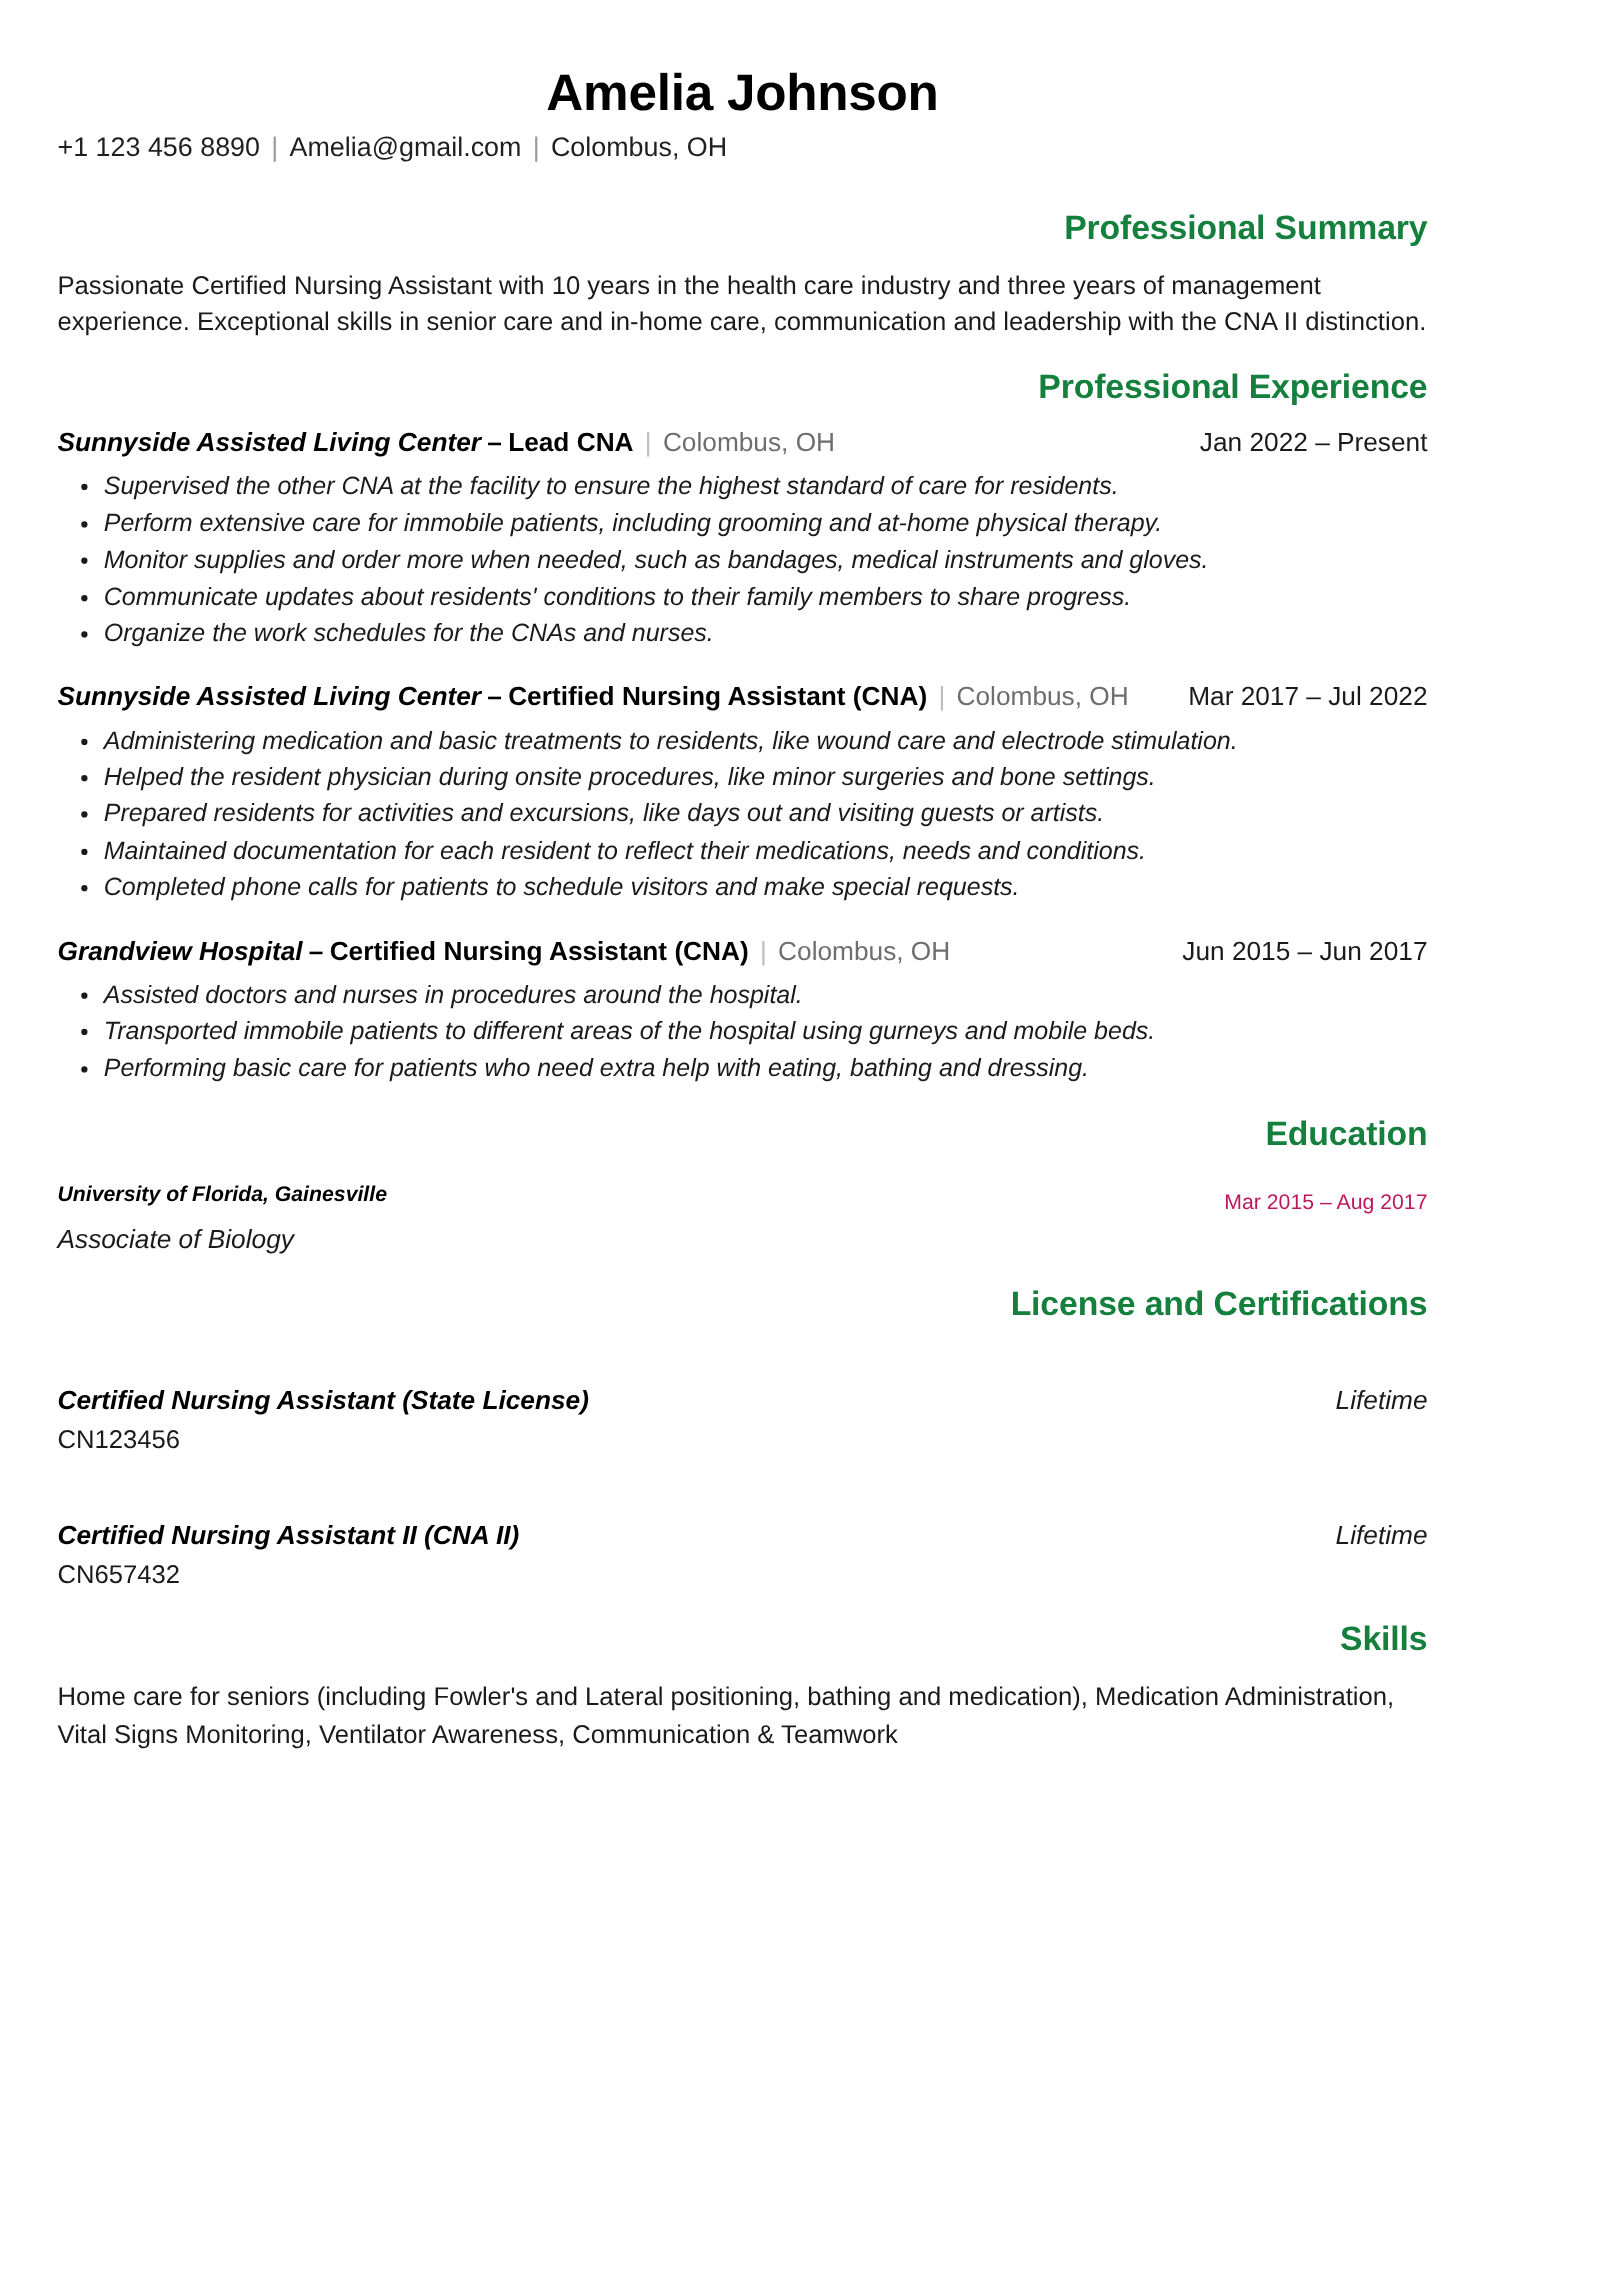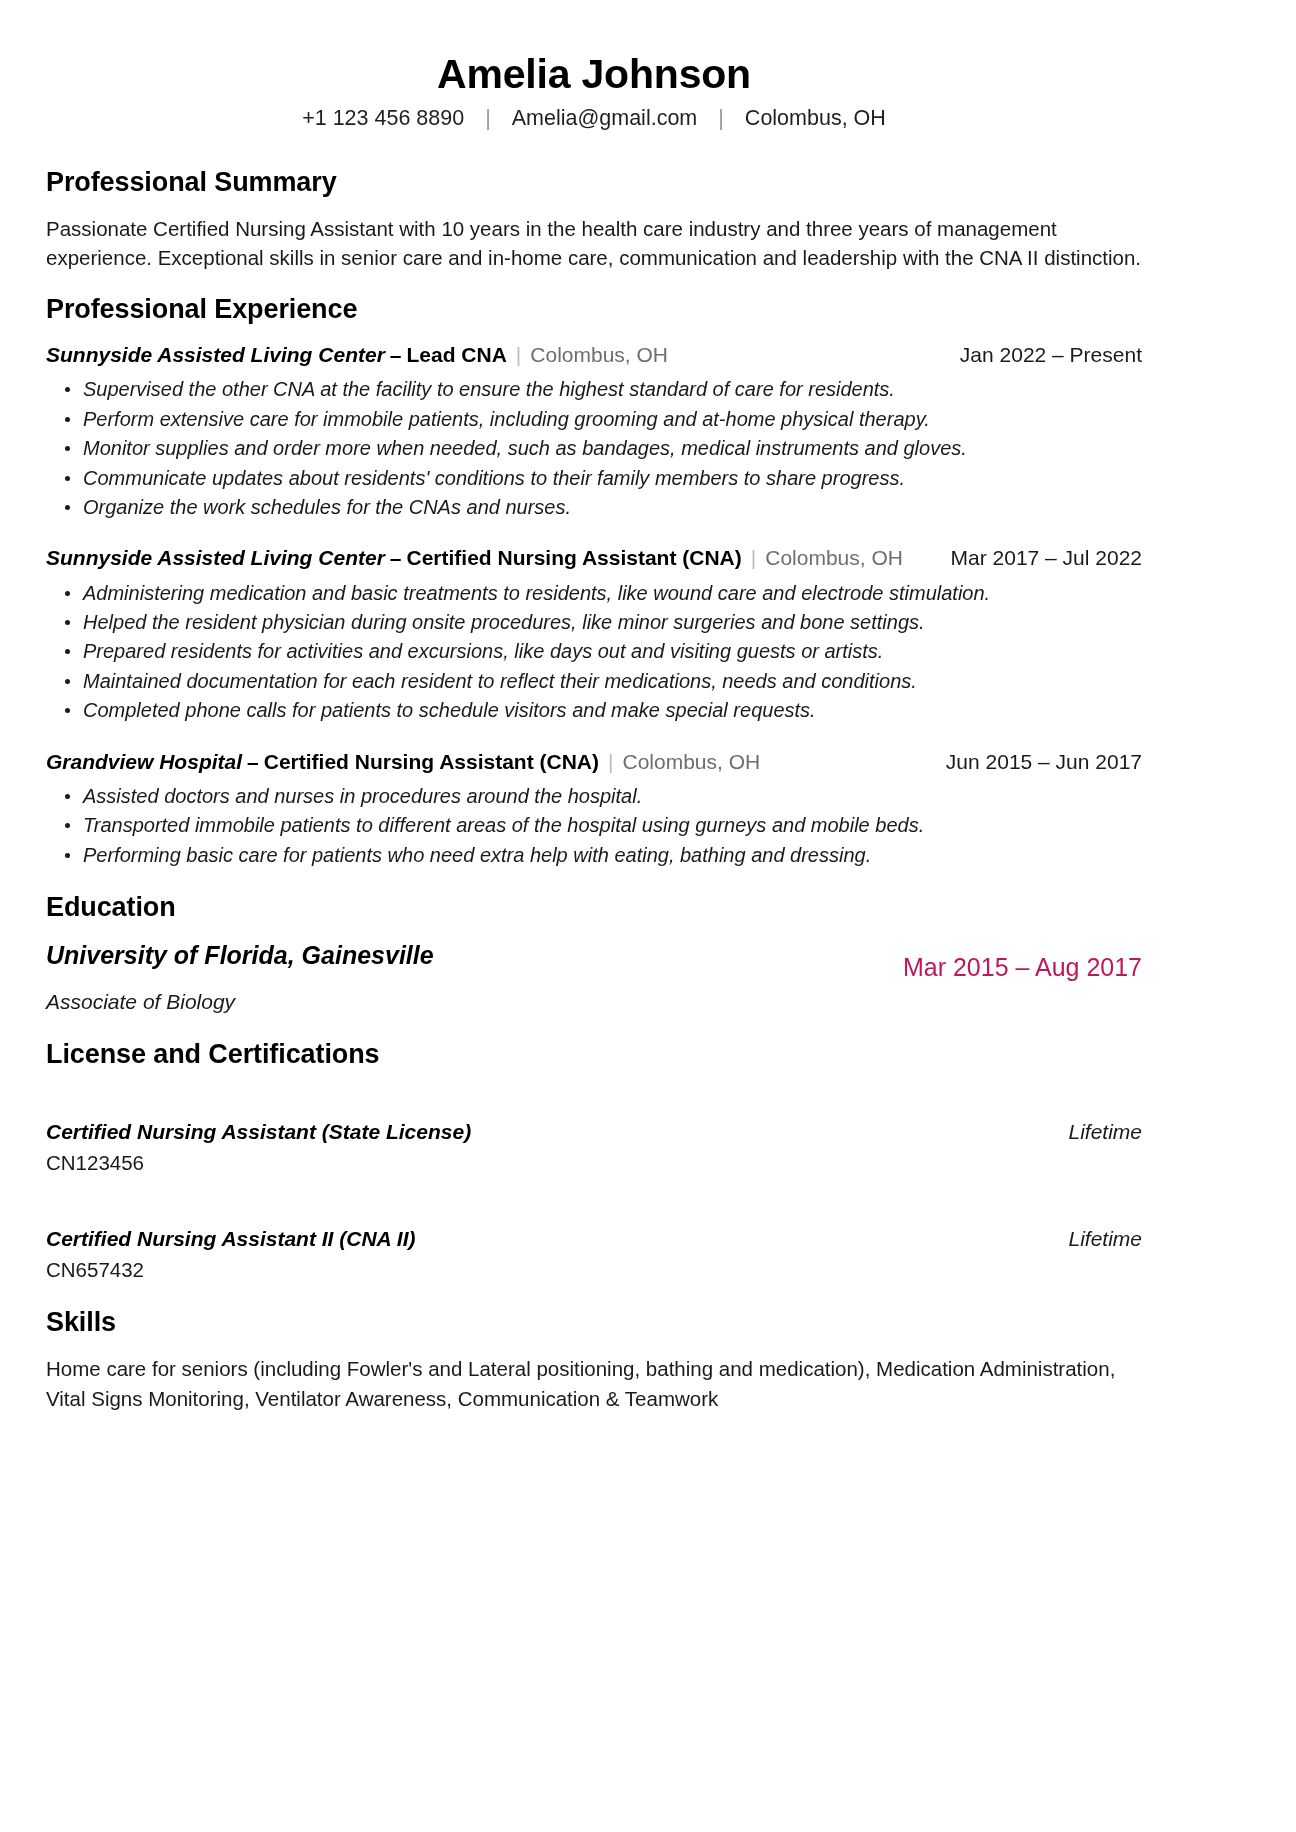--- a/index.html
+++ b/index.html
@@ -33,40 +33,39 @@
     letter-spacing: -0.2px;
     line-height: 1.12;
     margin: 0 0 6px 0;
     color: #000000;
   }
   .contact-line {
     font-size: 21.5px;
     line-height: 1.35;
     color: #1f1f1f;
     display: flex;
-    justify-content: center;
     align-items: baseline;
     flex-wrap: wrap;
-    gap: 12px;
+    gap: 0;
   }
   .contact-sep {
     color: #9a9a9a;
     padding: 0 9px;
     font-weight: 300;
   }
 
   
   .section {
     margin-bottom: 4px;
   }
   .section-title {
-    text-align: left;
+    text-align: right;
     font-size: 27px;
     font-weight: bold;
-    color: #000000;
+    color: #15803d;
     margin: 22px 0 16px 0;
     letter-spacing: -0.1px;
   }
 
   
   .summary-text {
     font-size: 20.5px;
     line-height: 1.42;
     color: #1a1a1a;
     margin: 0;
@@ -147,23 +146,23 @@
     border-radius: 50%;
     background: #1a1a1a;
   }
 
   
   .edu-entry {
     margin-bottom: 6px;
   }
   .edu-row {
     display: flex;
-    align-items: flex-start;
+    align-items: center;
     justify-content: space-between;
-    font-size: 25px;
+    font-size: 17px;
     line-height: 1.33;
   }
   .edu-school {
     font-weight: bold;
     font-style: italic;
     color: #000000;
   }
   .edu-dates {
     color: #be185d;
     white-space: nowrap;

